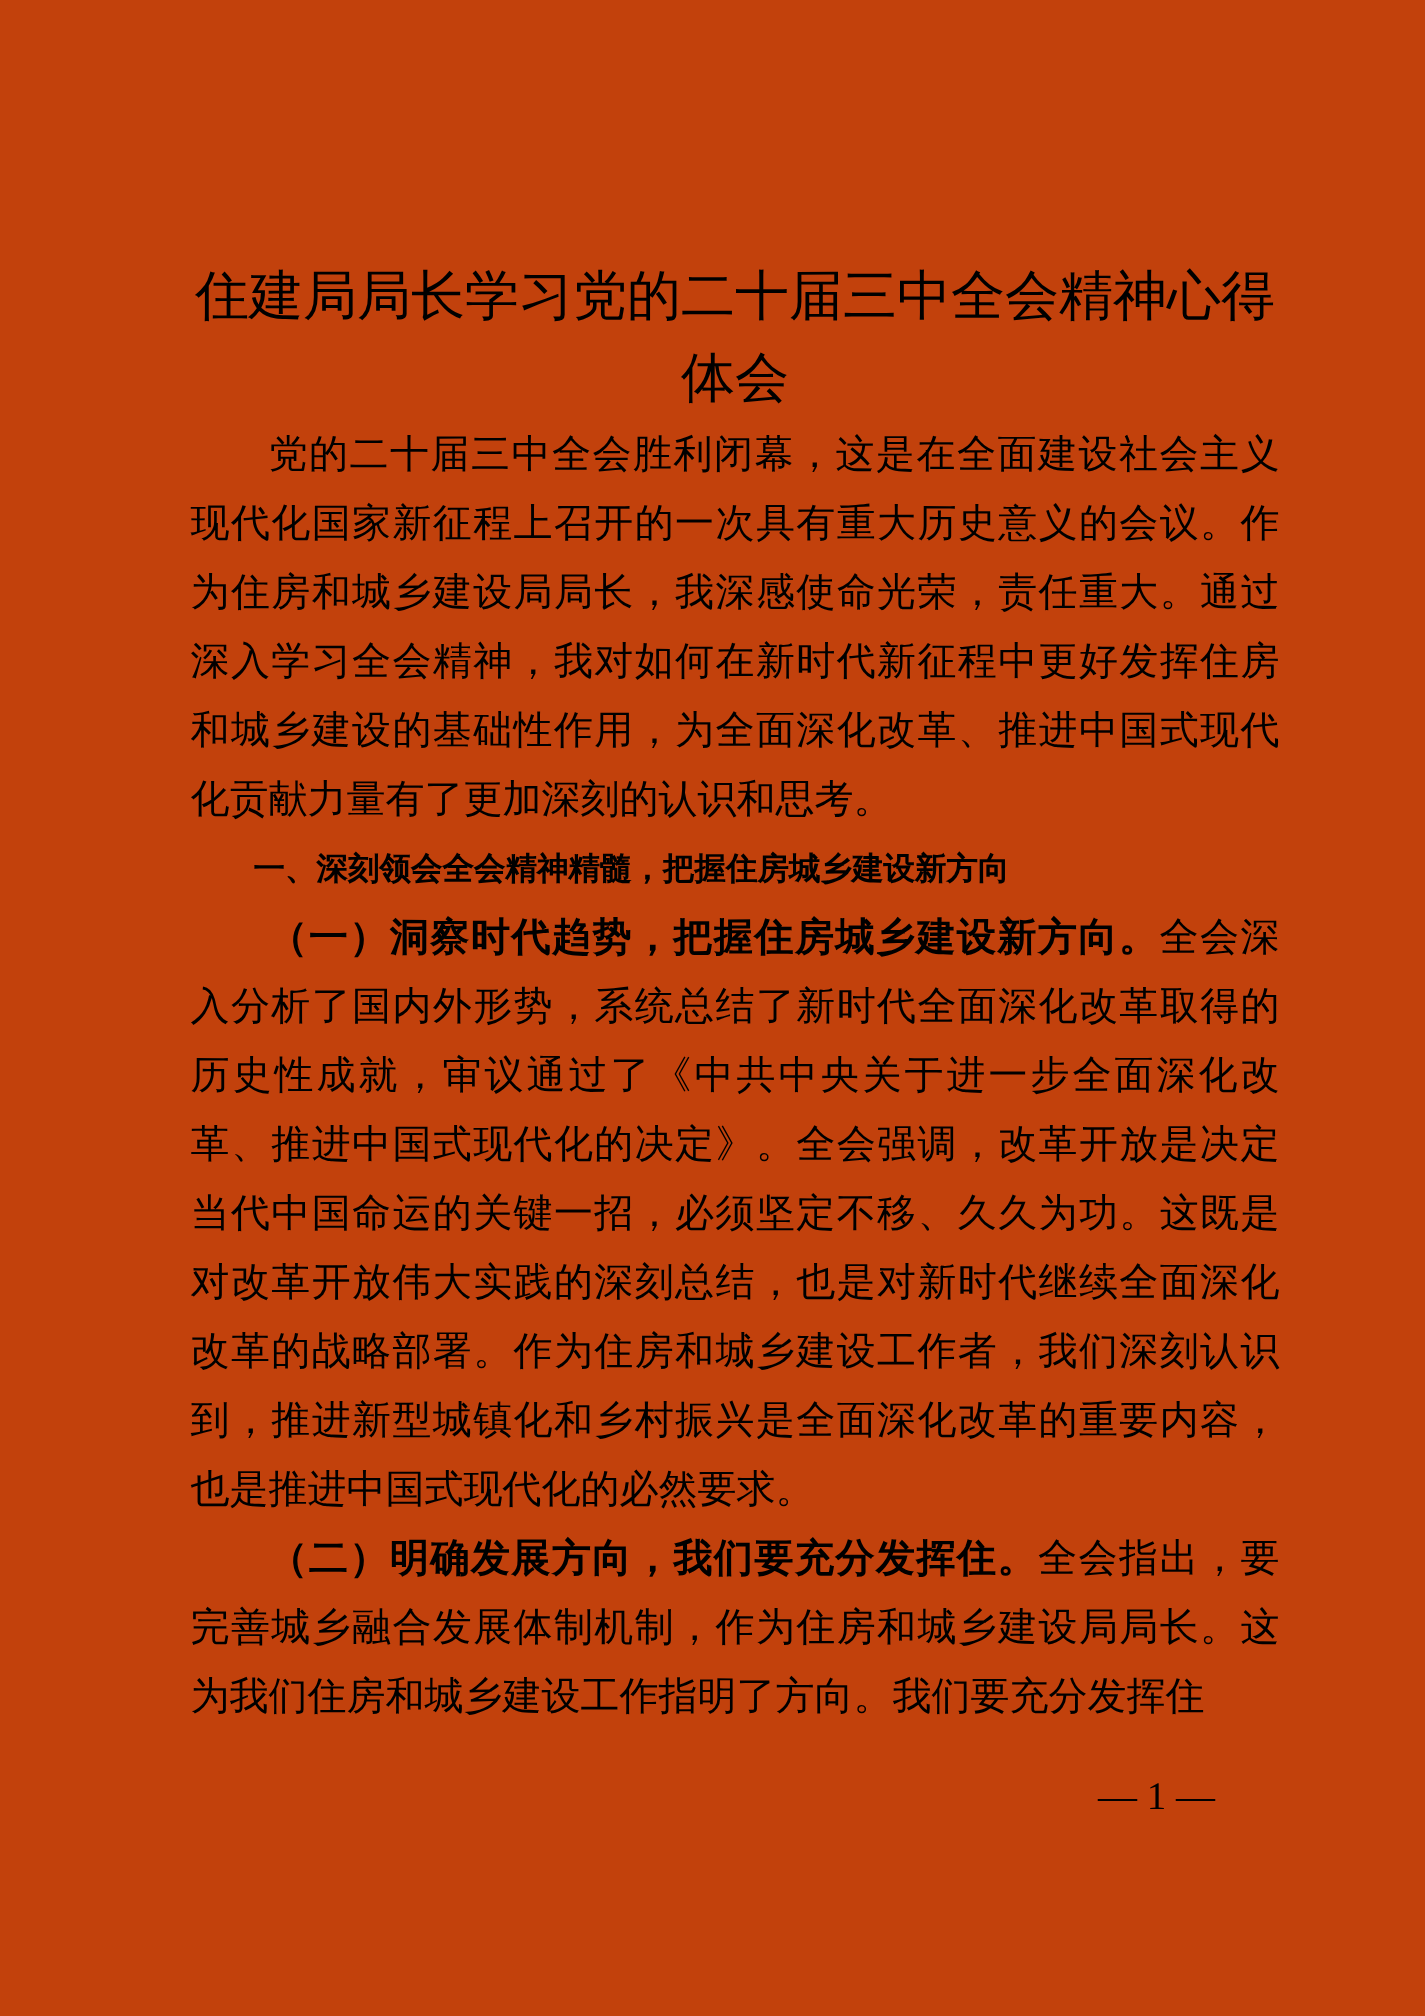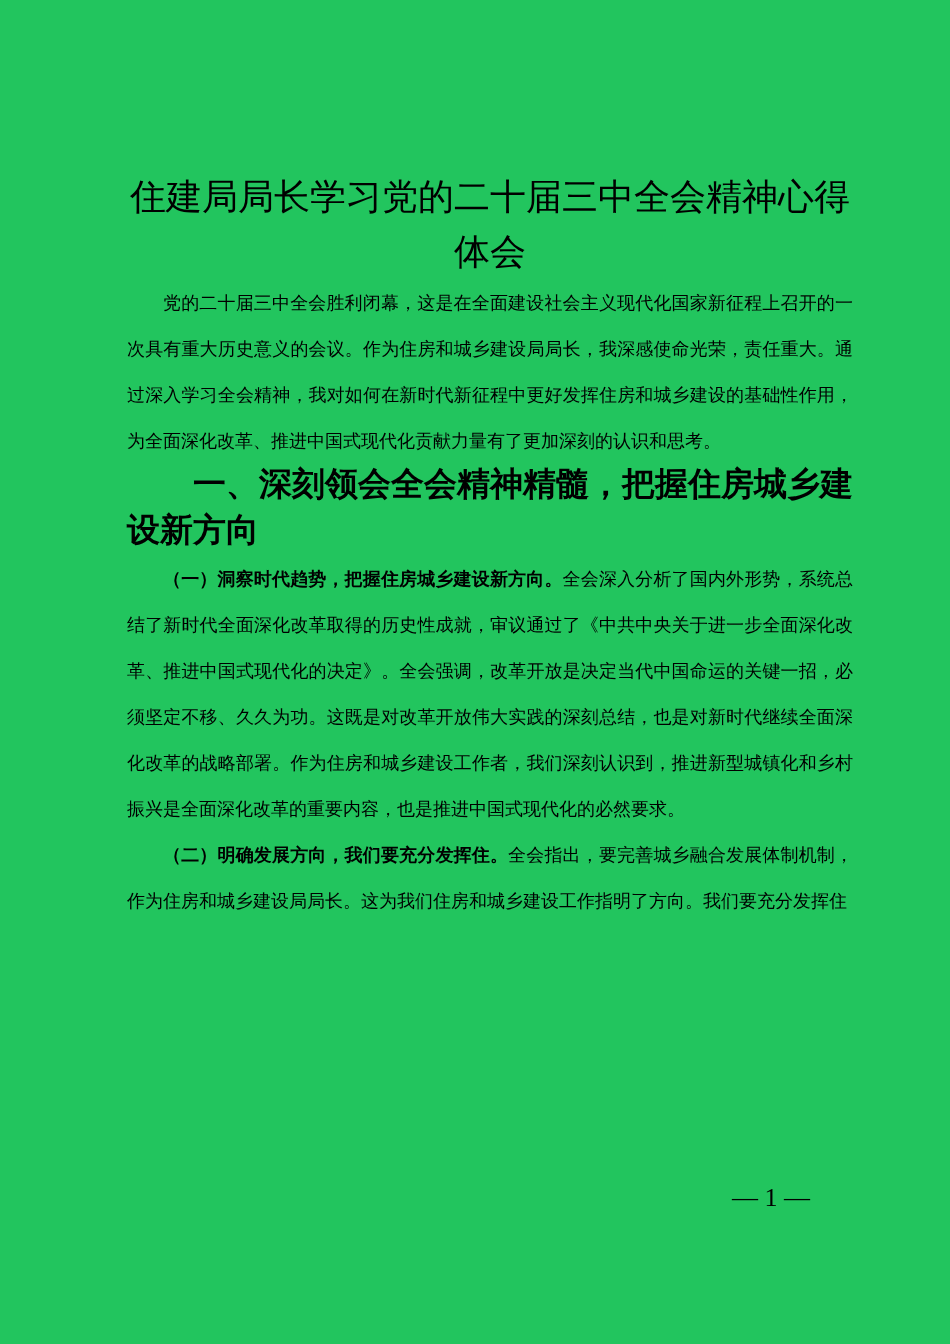--- a/index.html
+++ b/index.html
@@ -8,47 +8,47 @@
     width: 950px;
     height: 1344px;
     position: relative;
     overflow: hidden;
     font-family: "Liberation Serif", serif;
     color: #000000;
   }
   .sheet {
     position: absolute;
     inset: 0;
-    background: #22c55e;
+    background: #c2410c;
   }
   .content {
     position: absolute;
     left: 127px;
     top: 170px;
     width: 726px;
   }
   .doc-title {
     font-size: 36px;
     line-height: 55px;
     font-weight: normal;
     text-align: center;
     letter-spacing: 0;
   }
   .body-para {
-    font-size: 18px;
+    font-size: 26px;
     line-height: 46px;
     text-align: justify;
     text-justify: inter-character;
     text-indent: 2em;
     word-break: break-all;
   }
   .section-heading {
-    font-size: 33px;
+    font-size: 21px;
     line-height: 46px;
-    font-family: Liberation Mono, monospace;
+    font-family: Liberation Serif, serif;
     font-weight: bold;
     text-indent: 2em;
   }
   .lead {
     font-weight: bold;
   }
   .page-footer {
     position: absolute;
     top: 1183px;
     right: 140px;

